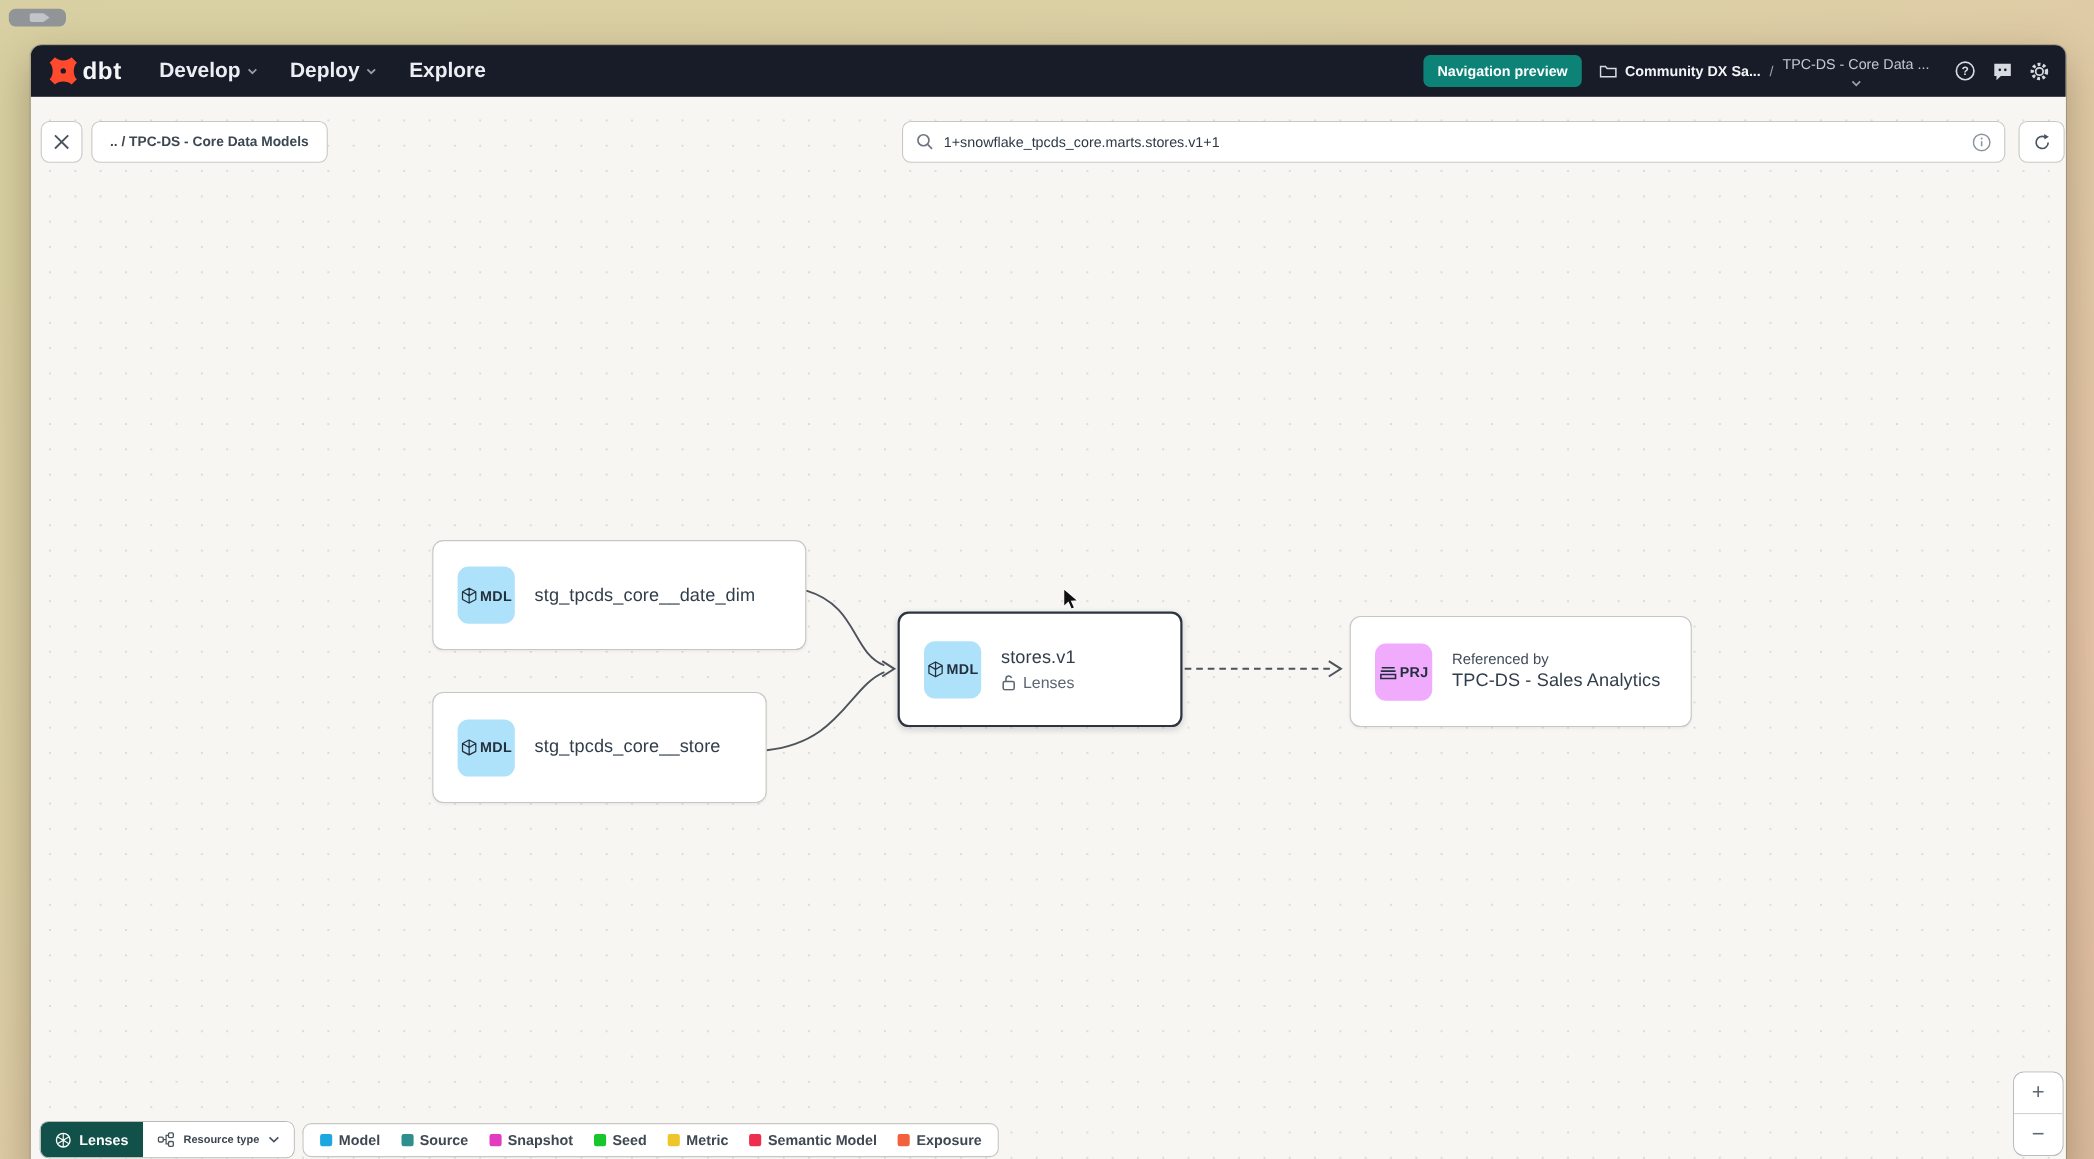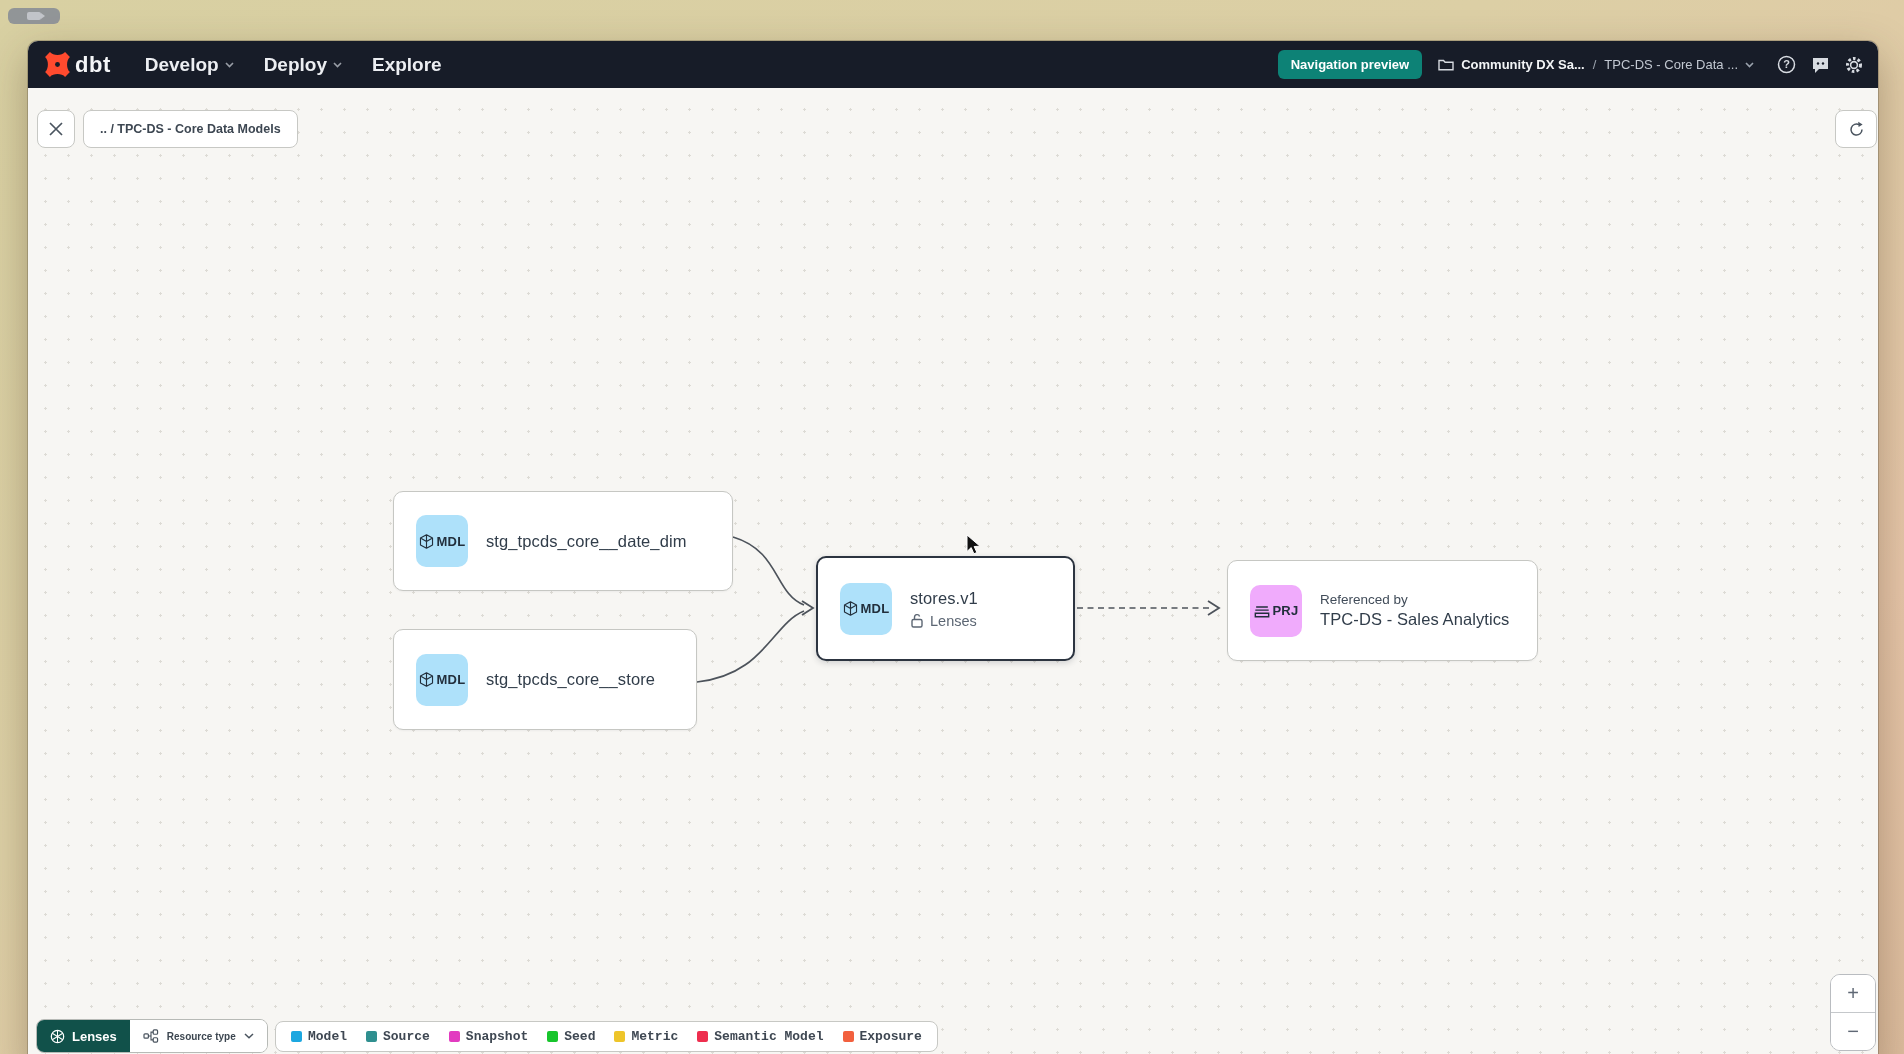--- a/index.html
+++ b/index.html
@@ -35,21 +35,21 @@
   .nav-item { display:flex; align-items:center; gap:6px; color:#eceef2; font-size:19px; font-weight:bold; cursor:pointer; }
   .nav-item svg { opacity:.75; }
   .nav-right { margin-left:auto; display:flex; align-items:center; gap:16px; }
   .preview-btn {
     background:#0d8276; color:#fff; font-size:13px; font-weight:bold;
     padding:7px 13px; border-radius:6px; border:none; cursor:pointer;
   }
   .crumbs { display:flex; align-items:center; gap:8px; }
   .crumb-project { color:#f2f4f6; font-size:13px; font-weight:bold; display:flex; align-items:center; gap:7px;}
   .crumb-sep { color:#9aa2ad; font-size:13px; }
-  .crumb-page { color:#c2c8d1; font-size:13px; display:flex; align-items:center; gap:7px;}
+  .crumb-page { color:#c2c8d1; font-size:13px; display:flex; align-items:center; gap:7px;flex-direction:column;}
   .nav-icons { display:flex; align-items:center; gap:14px; margin-left:6px; }
   .nav-icon { width:20px; height:20px; display:flex; align-items:center; justify-content:center; cursor:pointer; }
   
   .canvas {
     position:absolute; left:0; top:47px; width:100%; height:983px;
     background-color:#f7f6f3;
     background-image:radial-gradient(#dddbd5 1px, transparent 1.2px);
     background-size:23px 23px; background-position:6px 10px;
   }
   
@@ -99,21 +99,21 @@
   .lens-btn {
     background:#11514a; color:#fff; font-size:13px; font-weight:bold;
     display:flex; align-items:center; gap:7px; padding:0 13px; cursor:pointer;
   }
   .rtype-btn {
     background:#fff; color:#3c4650; font-size:10px; font-weight:bold;
     display:flex; align-items:center; gap:8px; padding:0 13px; cursor:pointer;
   }
   .legend {
     position:absolute; left:247px; top:980px; height:31px; background:#fff; z-index:20;
-    border:1px solid #c7c8c4; border-radius:8px; display:flex; align-items:center; padding:0 15px; gap:19px;font-family:Liberation Mono, monospace;
+    border:1px solid #c7c8c4; border-radius:8px; display:flex; align-items:center; padding:0 15px; gap:19px;
   }
   .legend-item { display:flex; align-items:center; gap:6px; }
   .swatch { width:11px; height:11px; border-radius:2px; }
   .legend-label { font-size:13px; color:#3e4752; font-weight:bold; }
   .zoomctl {
     position:absolute; left:1802px; top:933px; width:46px; height:77px; background:#fff; z-index:20;
     border:1px solid #b9bcc0; border-radius:10px; display:flex; flex-direction:column; overflow:hidden;
   }
   .zoom-btn { flex:1; display:flex; align-items:center; justify-content:center; font-size:20px; color:#5f6875; cursor:pointer; background:#fff; border:none; font-family:"Liberation Sans",sans-serif;}
   .zoom-btn:first-child { border-bottom:1px solid #c5c8cb; }
@@ -191,20 +191,32 @@
   </div>
 
   <div class="canvas"></div>
 
   <div class="tb-btn close-btn">
     <svg width="14" height="14" viewBox="0 0 14 14">
         <path d="M1,1 L13,13 M13,1 L1,13" stroke="#4a545f" stroke-width="1.7"></path>
       </svg>
   </div>
   <div class="tb-btn chip">.. / TPC-DS - Core Data Models</div>
+  <div class="searchbox">
+    <svg width="16" height="16" viewBox="0 0 16 16">
+        <circle cx="6.5" cy="6.5" r="5" fill="none" stroke="#6b7480" stroke-width="1.5"></circle>
+        <line x1="10.3" y1="10.3" x2="14.3" y2="14.3" stroke="#6b7480" stroke-width="1.5"></line>
+      </svg>
+    <input type="text" value="1+snowflake_tpcds_core.marts.stores.v1+1" style="">
+    <svg width="17" height="17" viewBox="0 0 17 17">
+        <circle cx="8.5" cy="8.5" r="7.5" fill="none" stroke="#8b939d" stroke-width="1.3"></circle>
+        <line x1="8.5" y1="7.5" x2="8.5" y2="12" stroke="#8b939d" stroke-width="1.4"></line>
+        <circle cx="8.5" cy="5" r="0.9" fill="#8b939d"></circle>
+      </svg>
+  </div>
   <div class="tb-btn refresh-btn">
     <svg width="17" height="17" viewBox="0 0 17 17">
         <path d="M14,8.5 A5.5,5.5 0 1 1 11.2,3.7" fill="none" stroke="#4a545f" stroke-width="1.5"></path>
         <polygon points="10.2,0.8 14.6,3.4 10.6,5.9" fill="#4a545f"></polygon>
       </svg>
   </div>
 
   <svg class="edges">
     <path d="M705,496 C752,510 746,552 776,564" fill="none" stroke="#4d535b" stroke-width="1.7"></path>
     <path d="M669,641 C736,634 744,583 776,570" fill="none" stroke="#4d535b" stroke-width="1.7"></path>

